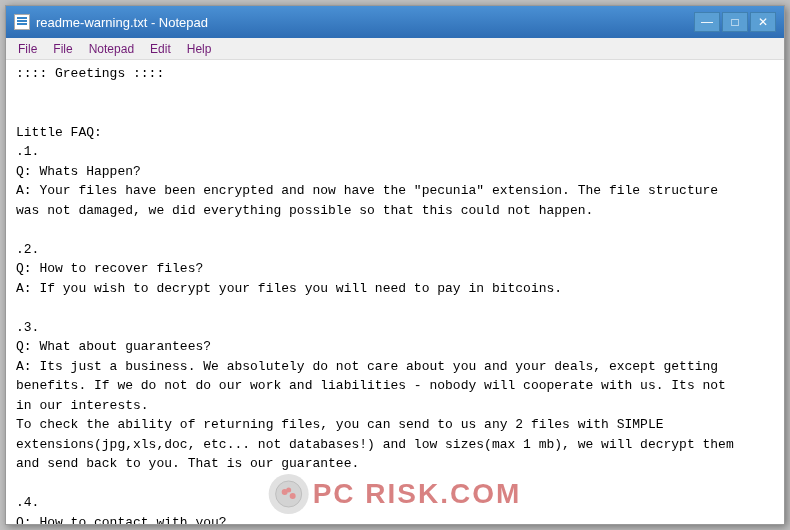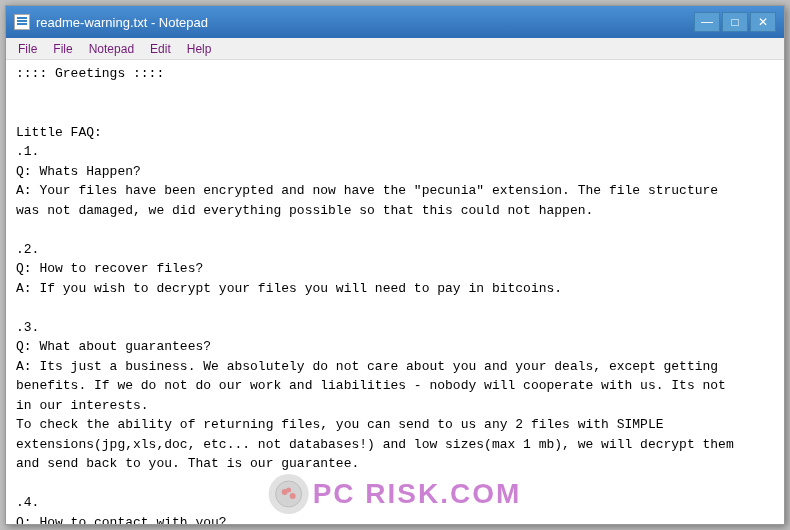--- a/index.html
+++ b/index.html
@@ -140,21 +140,21 @@
       background: #c8c8c8;
       display: flex;
       align-items: center;
       justify-content: center;
       font-size: 22px;
     }
 
     .watermark-text {
       font-size: 28px;
       font-weight: bold;
-      color: #a21caf;
+      color: #b91c1c;
       letter-spacing: 2px;
       font-family: Arial, sans-serif;
     }
 
     
     .notepad-icon {
       width: 16px;
       height: 16px;
       background: white;
       border: 1px solid #aaa;

